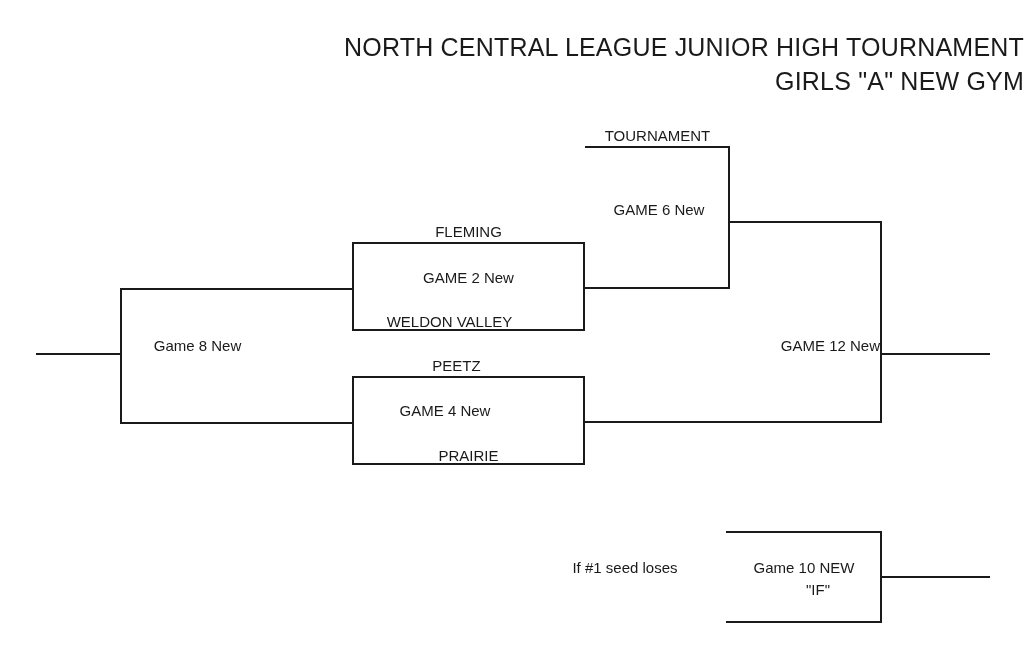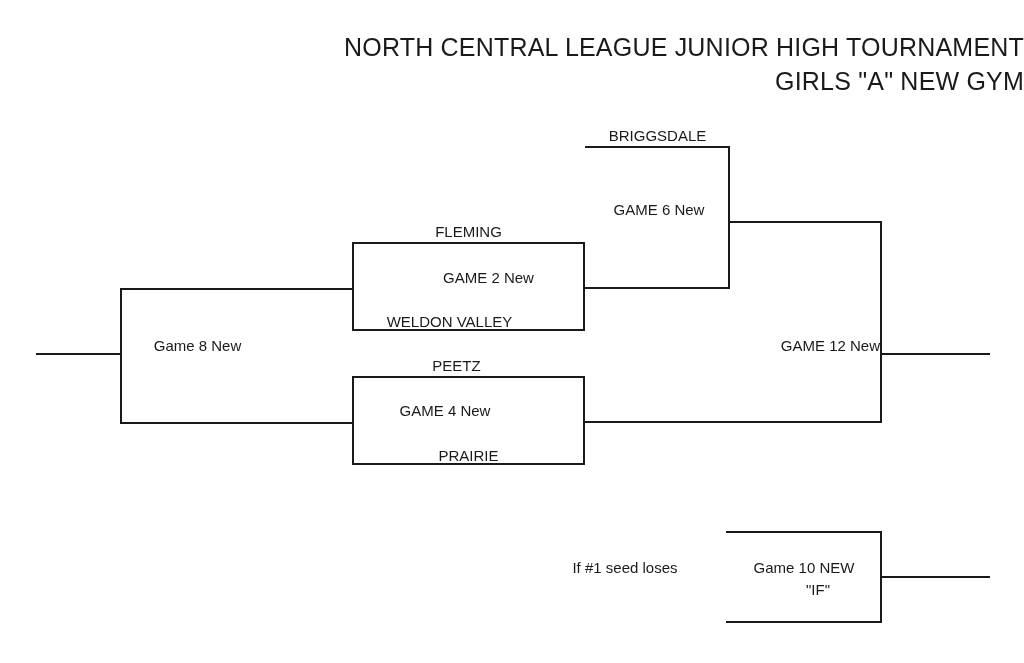--- a/index.html
+++ b/index.html
@@ -88,30 +88,30 @@
 
   <div class="vline" style="left:120px; top:288px; height:135px;"></div>
 
   <div class="hline" style="left:120px; top:288px; width:233px;"></div>
 
   <div class="hline" style="left:120px; top:422px; width:233px;"></div>
   <div class="lbl lbl-center" style="left:130px; top:337px; width:135px;">Game 8 New</div>
 
   <div class="gamebox" style="left:352px; top:242px; width:233px; height:89px;"></div>
   <div class="lbl lbl-center" style="left:352px; top:223px; width:233px;">FLEMING</div>
-  <div class="lbl lbl-center" style="left:352px; top:269px; width:233px;padding-left:20px;">GAME 2 New</div>
+  <div class="lbl lbl-center" style="left:352px; top:269px; width:233px;">GAME 2 New</div>
   <div class="lbl lbl-center" style="left:352px; top:313px; width:195px;">WELDON VALLEY</div>
 
   <div class="gamebox" style="left:352px; top:376px; width:233px; height:89px;"></div>
   <div class="lbl lbl-center" style="left:340px; top:357px; width:233px;">PEETZ</div>
   <div class="lbl lbl-center" style="left:352px; top:402px; width:186px;">GAME 4 New</div>
   <div class="lbl lbl-center" style="left:352px; top:447px; width:233px;">PRAIRIE</div>
 
   <div class="hline" style="left:585px; top:146px; width:145px;"></div>
-  <div class="lbl lbl-center" style="left:585px; top:127px; width:145px;">BRIGGSDALE</div>
+  <div class="lbl lbl-center" style="left:585px; top:127px; width:145px;">TOURNAMENT</div>
 
   <div class="vline" style="left:728px; top:146px; height:142px;"></div>
 
   <div class="hline" style="left:585px; top:287px; width:145px;"></div>
   <div class="lbl lbl-center" style="left:588px; top:201px; width:142px;">GAME 6 New</div>
 
   <div class="hline" style="left:728px; top:221px; width:154px;"></div>
 
   <div class="hline" style="left:585px; top:421px; width:297px;"></div>
 

